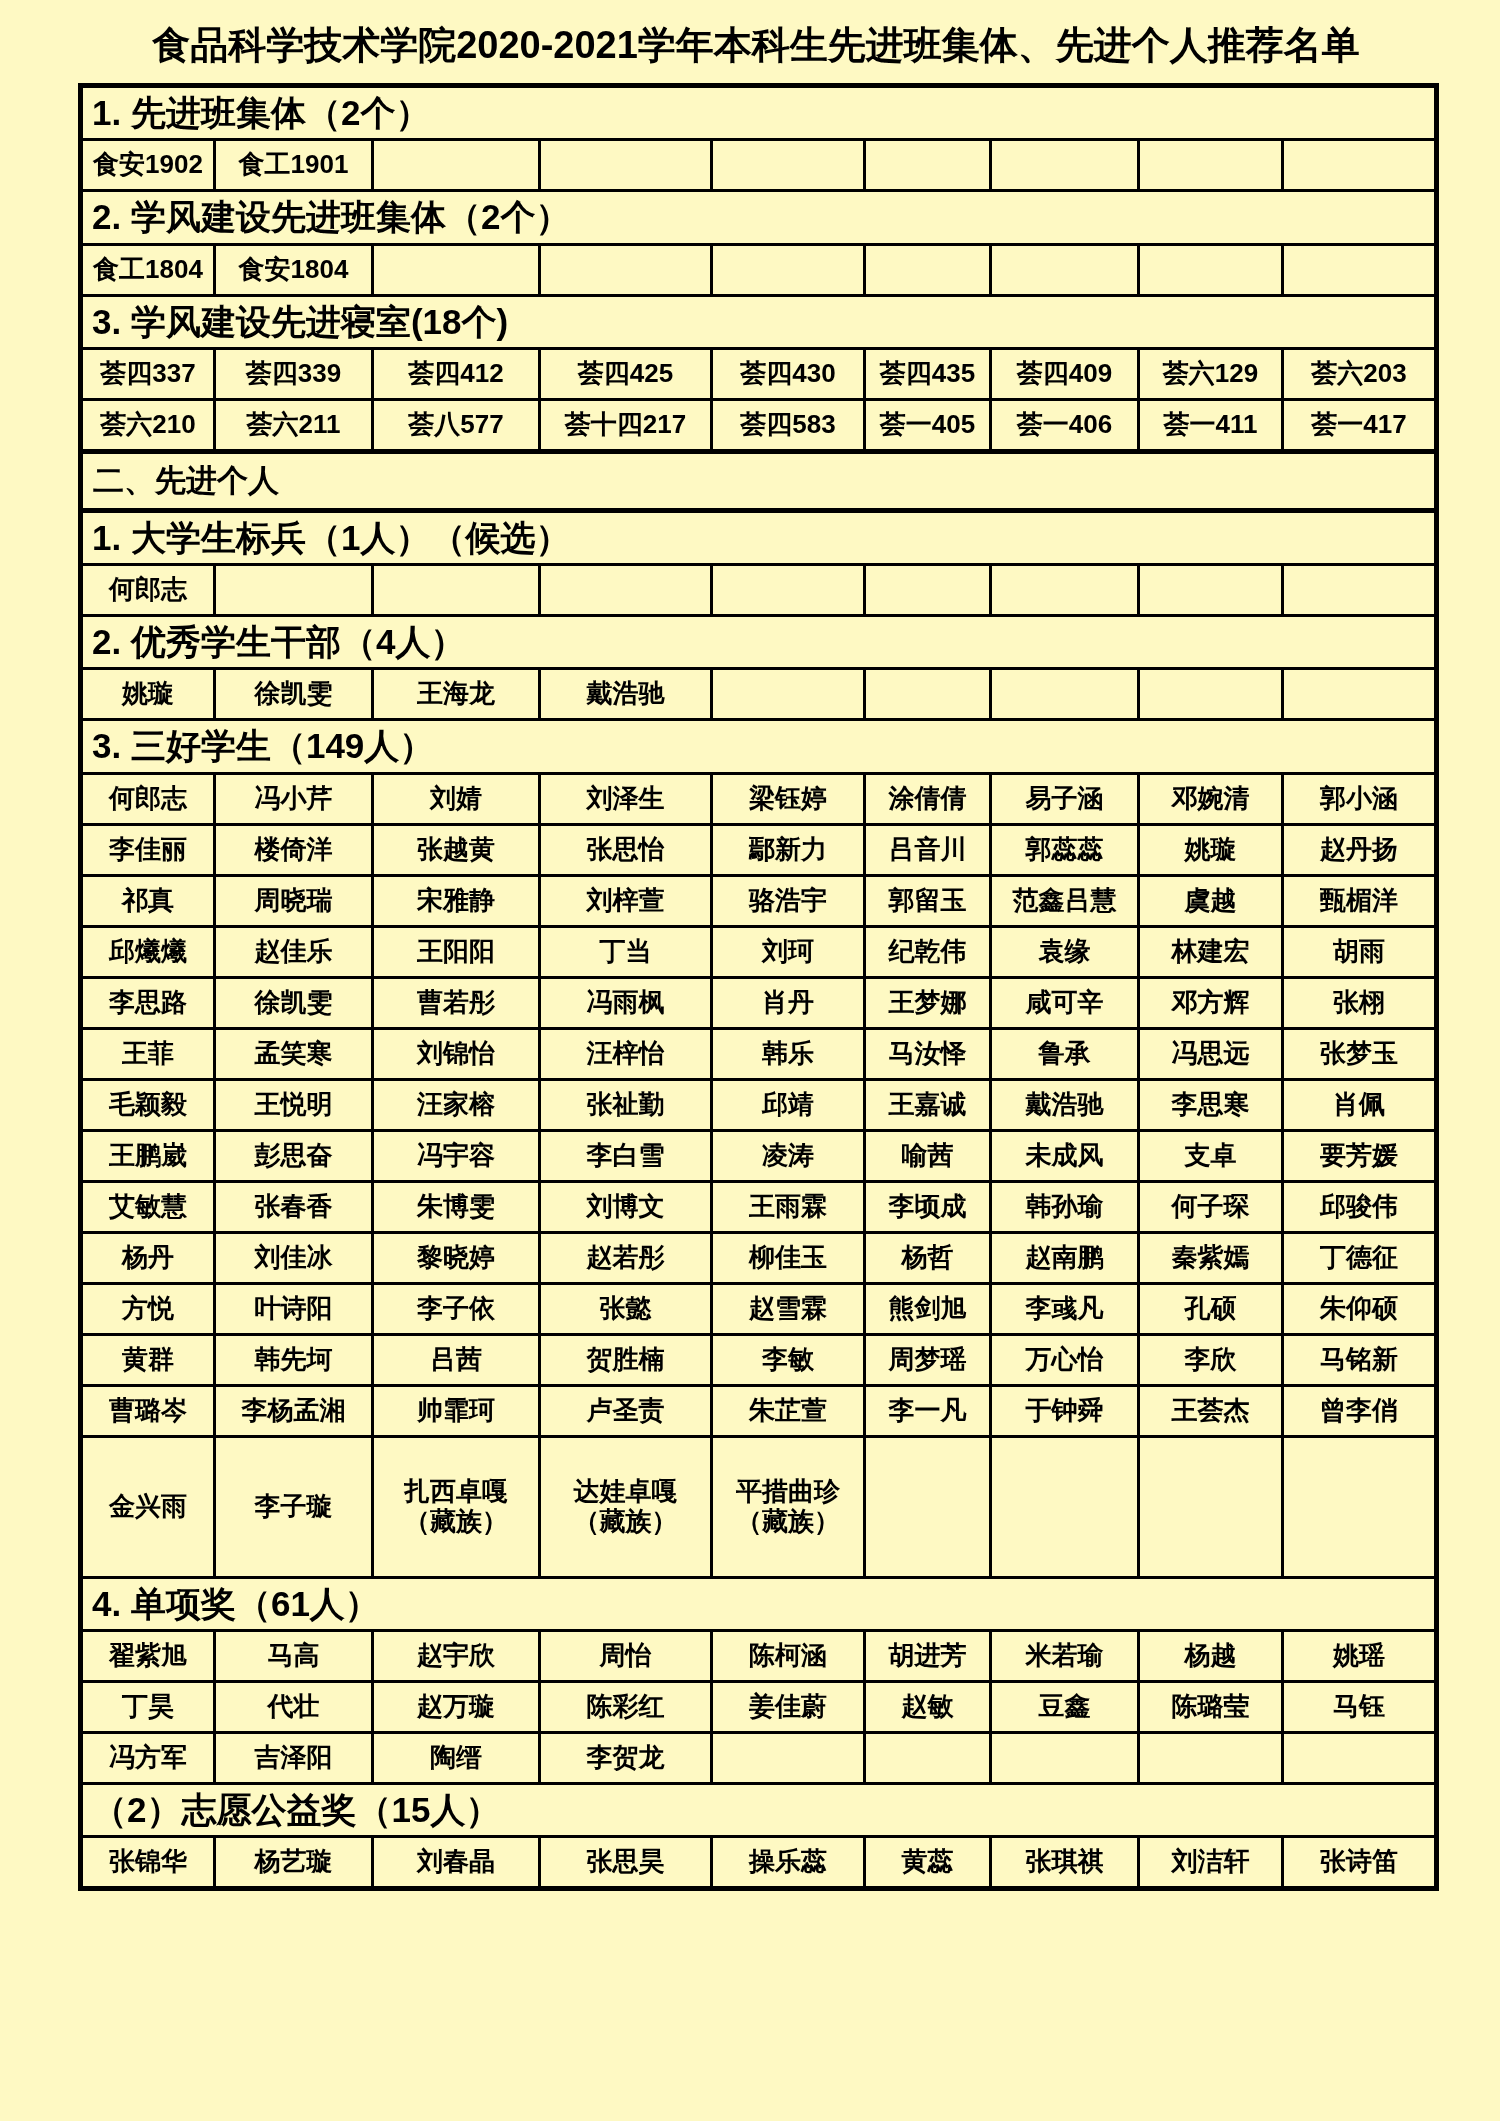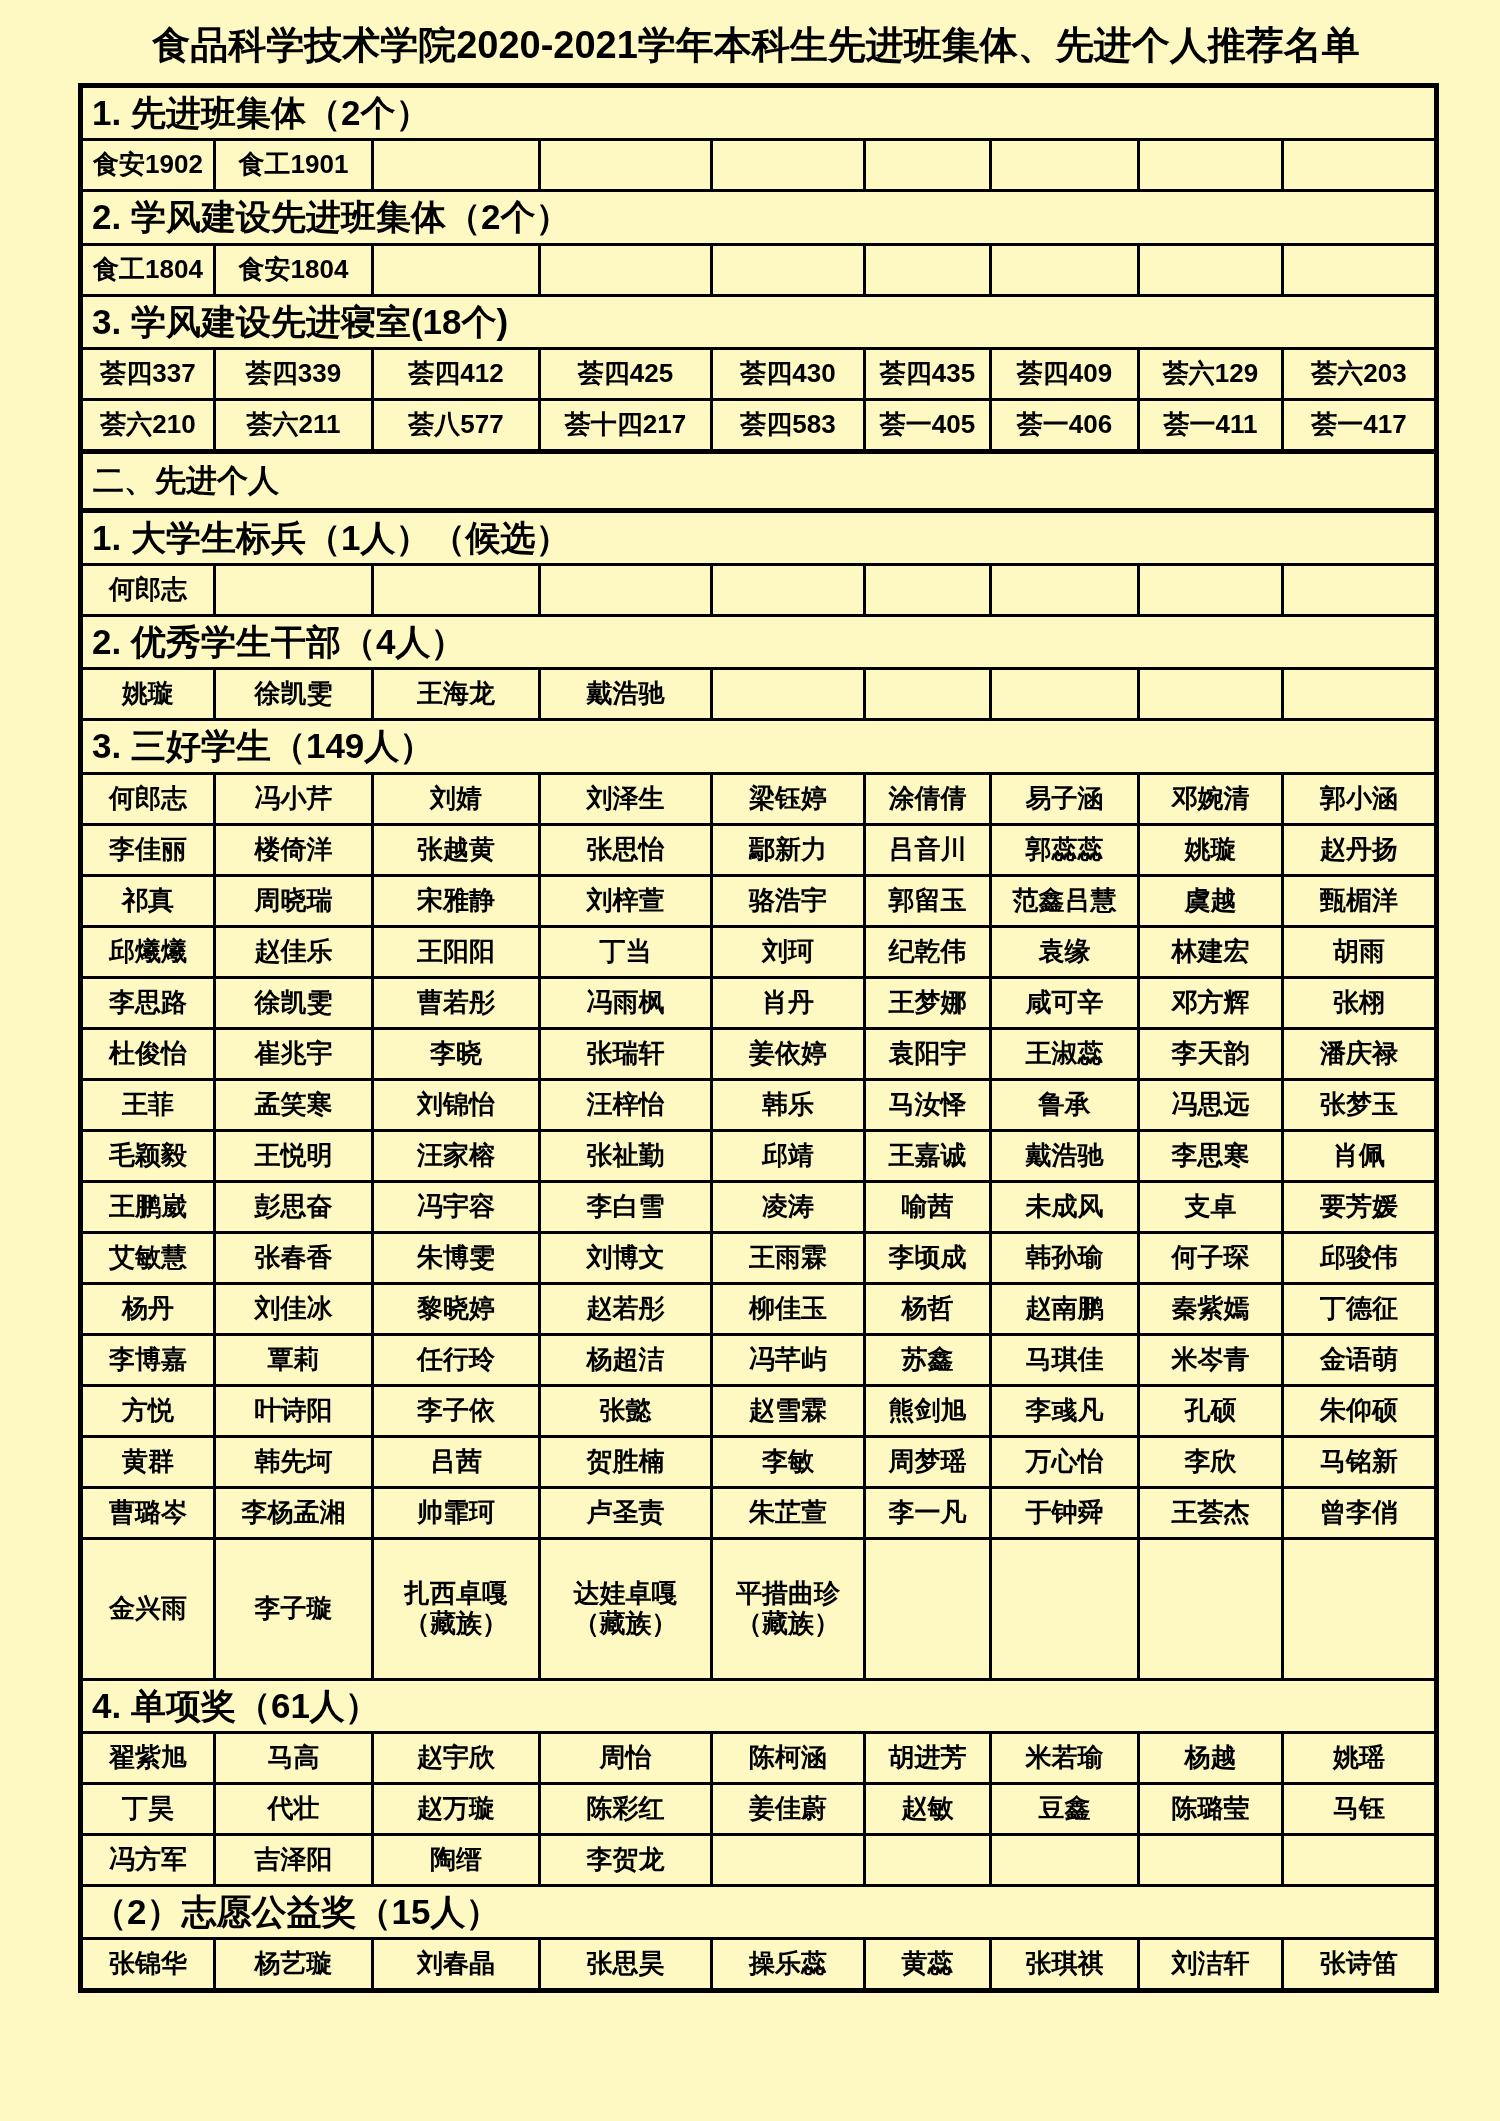--- a/index.html
+++ b/index.html
@@ -214,31 +214,20 @@
           <td>徐凯雯</td>
           <td>曹若彤</td>
           <td>冯雨枫</td>
           <td>肖丹</td>
           <td>王梦娜</td>
           <td>咸可辛</td>
           <td>邓方辉</td>
           <td>张栩</td>
         </tr>
         <tr class="name-row">
-          <td>杜俊怡</td>
-          <td>崔兆宇</td>
-          <td>李晓</td>
-          <td>张瑞轩</td>
-          <td>姜依婷</td>
-          <td>袁阳宇</td>
-          <td>王淑蕊</td>
-          <td>李天韵</td>
-          <td>潘庆禄</td>
-        </tr>
-        <tr class="name-row">
           <td>王菲</td>
           <td>孟笑寒</td>
           <td>刘锦怡</td>
           <td>汪梓怡</td>
           <td>韩乐</td>
           <td>马汝怿</td>
           <td>鲁承</td>
           <td>冯思远</td>
           <td>张梦玉</td>
         </tr>
@@ -280,31 +269,20 @@
           <td>刘佳冰</td>
           <td>黎晓婷</td>
           <td>赵若彤</td>
           <td>柳佳玉</td>
           <td>杨哲</td>
           <td>赵南鹏</td>
           <td>秦紫嫣</td>
           <td>丁德征</td>
         </tr>
         <tr class="name-row">
-          <td>李博嘉</td>
-          <td>覃莉</td>
-          <td>任行玲</td>
-          <td>杨超洁</td>
-          <td>冯芊屿</td>
-          <td>苏鑫</td>
-          <td>马琪佳</td>
-          <td>米岑青</td>
-          <td>金语萌</td>
-        </tr>
-        <tr class="name-row">
           <td>方悦</td>
           <td>叶诗阳</td>
           <td>李子依</td>
           <td>张懿</td>
           <td>赵雪霖</td>
           <td>熊剑旭</td>
           <td>李彧凡</td>
           <td>孔硕</td>
           <td>朱仰硕</td>
         </tr>

